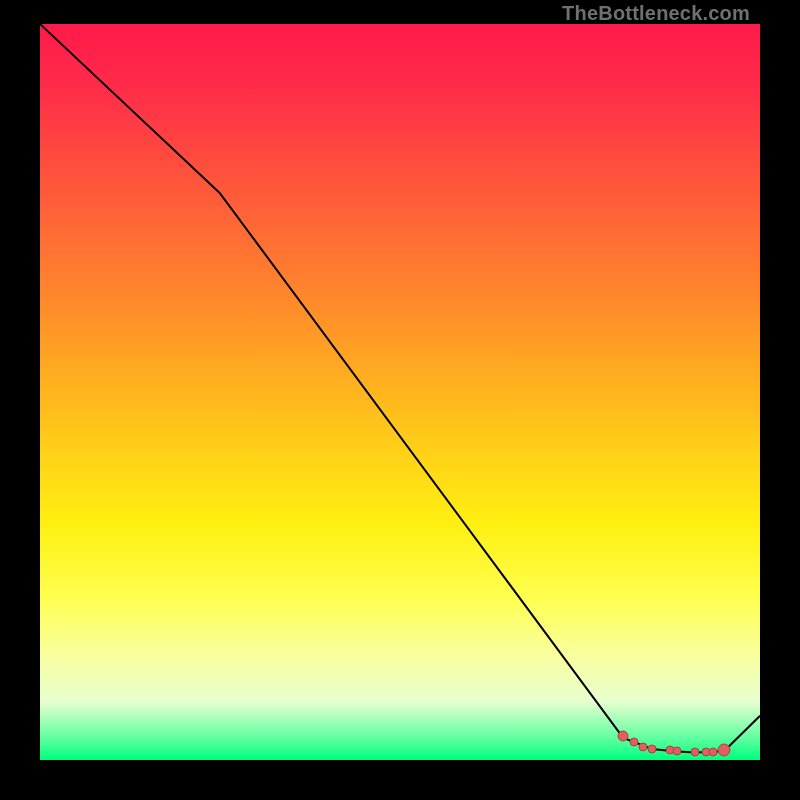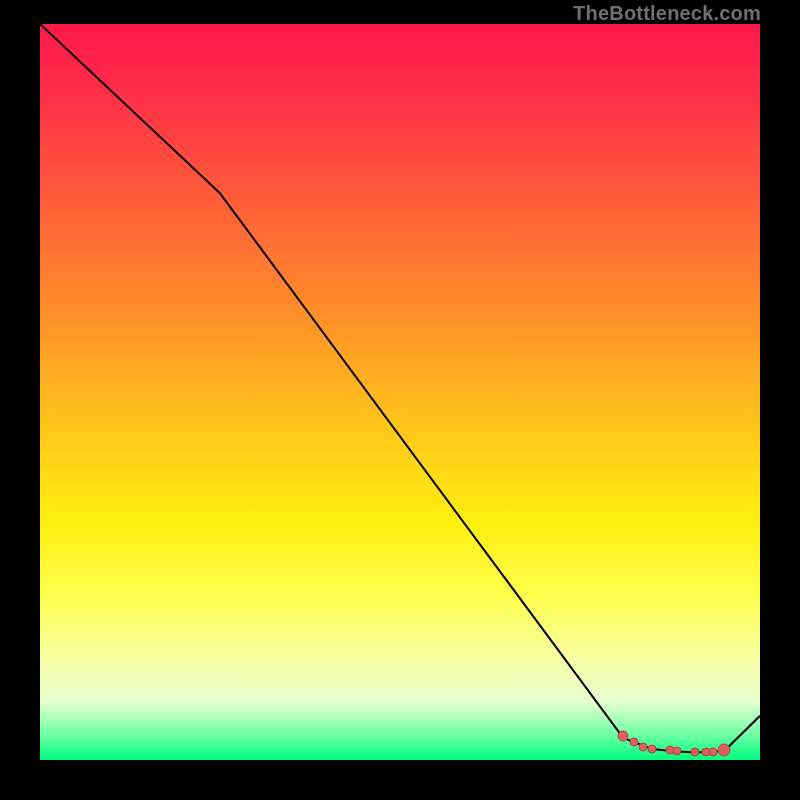--- a/index.html
+++ b/index.html
@@ -33,21 +33,21 @@
       #ffff50 78%,
       #f8ffa0 86%,
       #e8ffd0 92%,
       #60ffa0 97%,
       #00ff80 100%
     );
   }
   .watermark {
     position: absolute;
     top: 2px;
-    right: 39px;
+    right: 50px;
     font-family: Arial, Helvetica, sans-serif;
     font-size: 20px;
     font-weight: 600;
     color: #707070;
     letter-spacing: 0.2px;
   }
   .line-svg {
     position: absolute;
     inset: 0;
     width: 100%;

